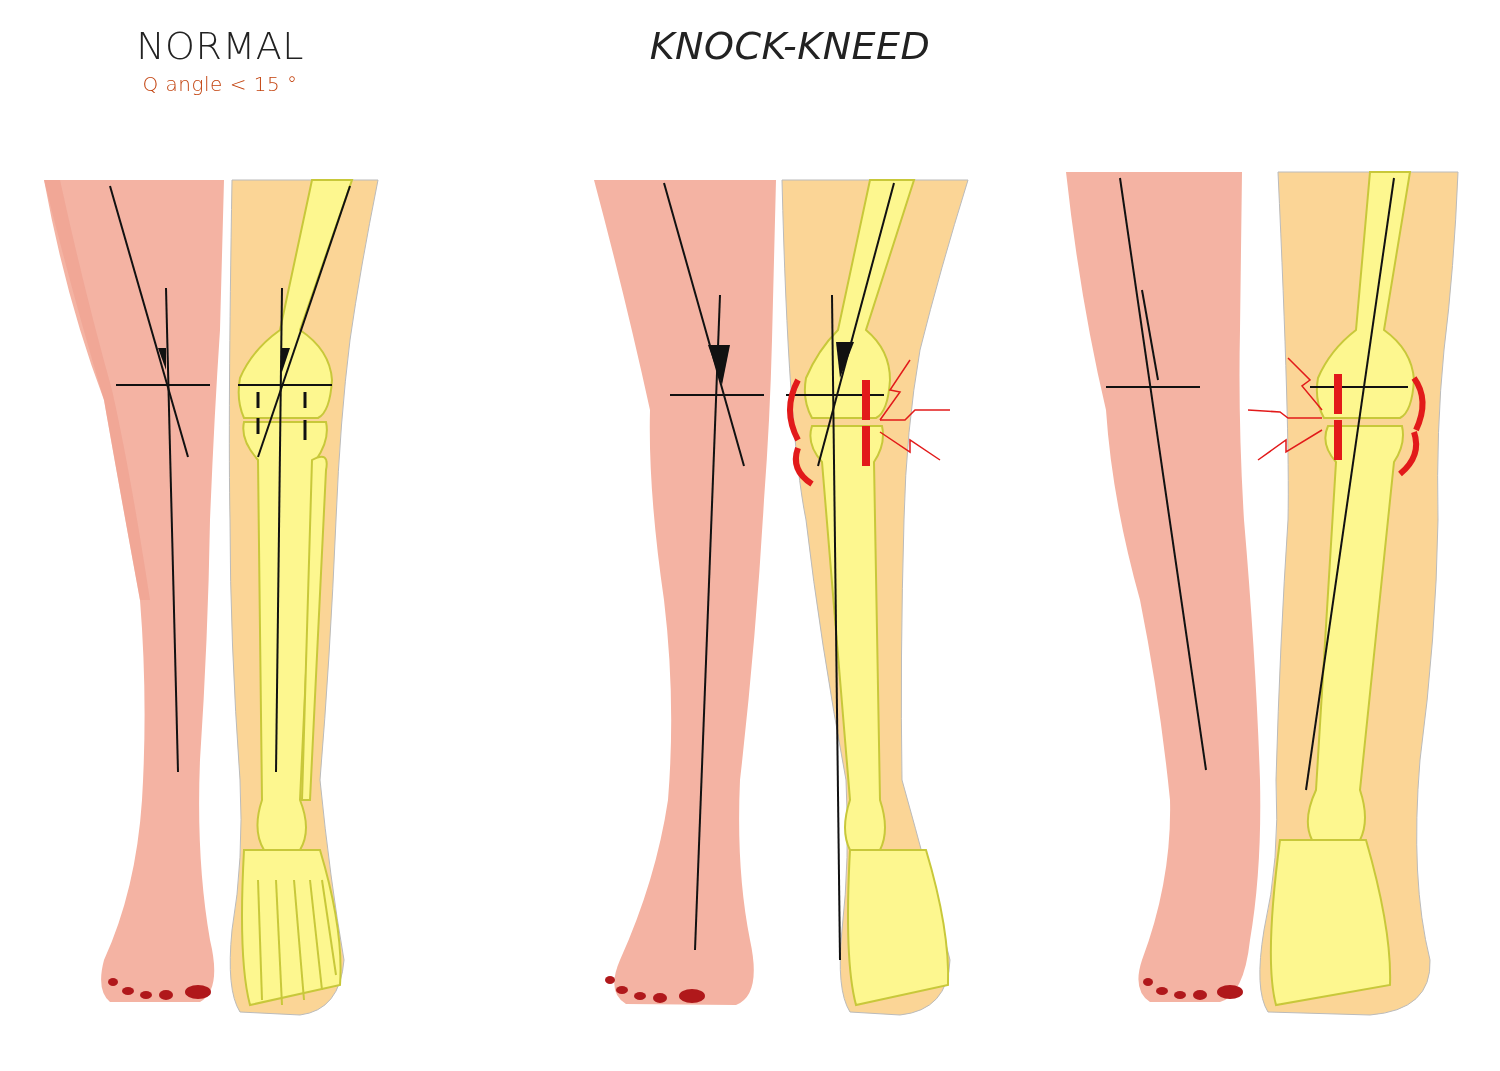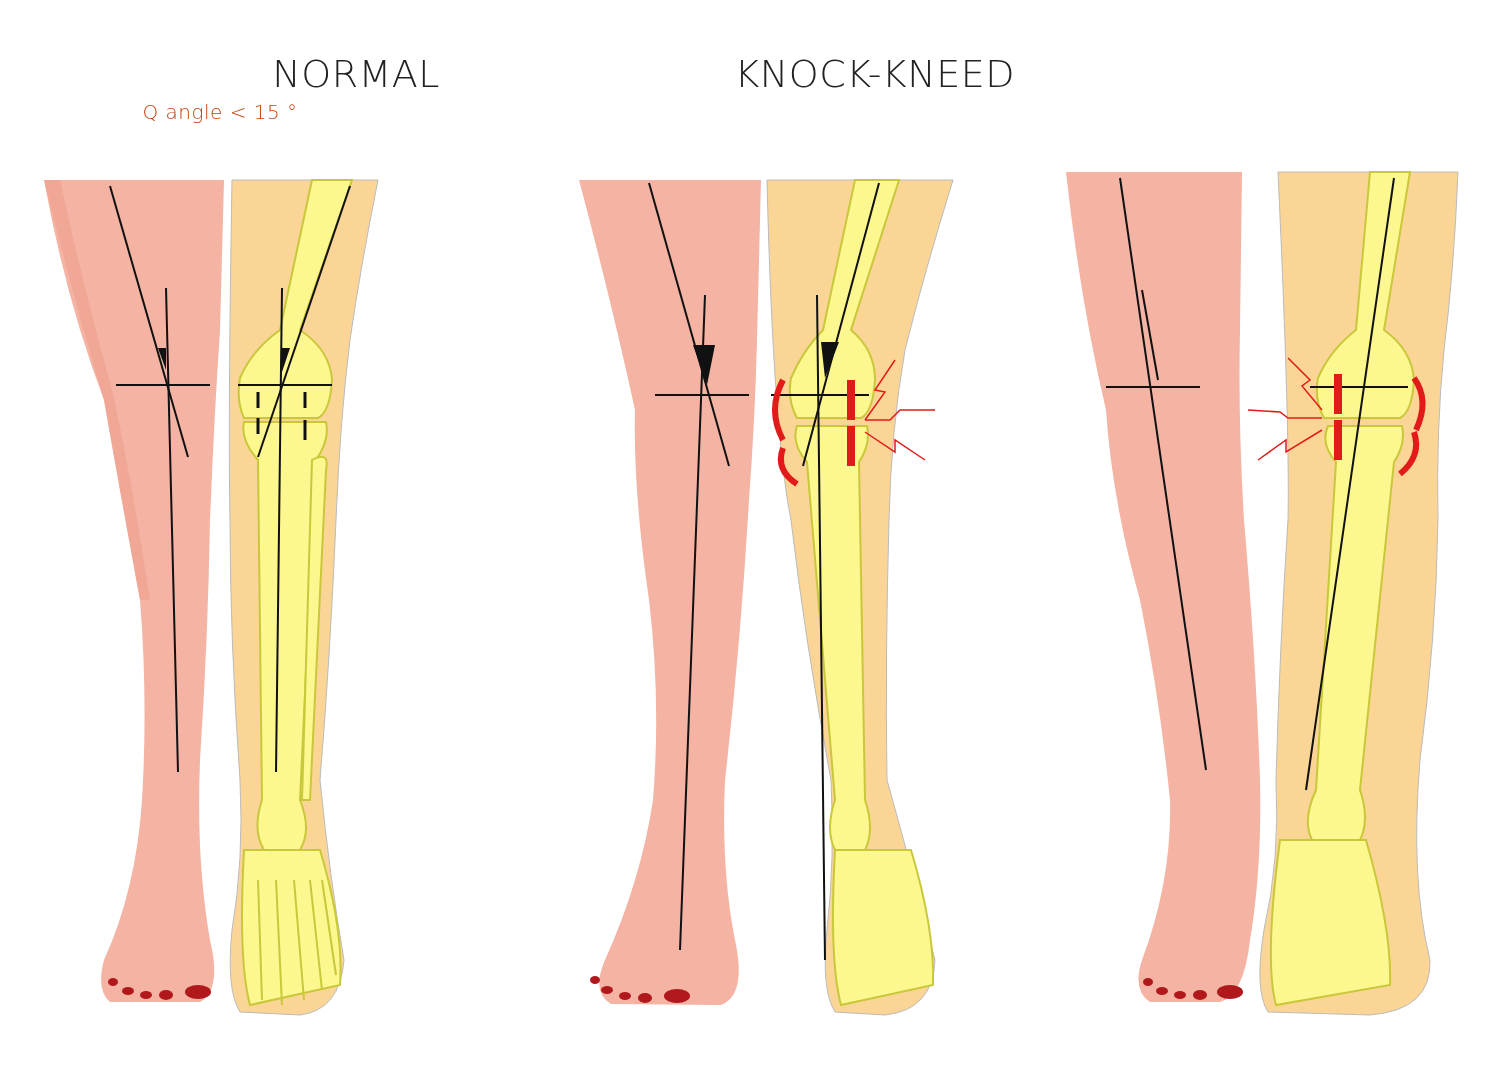--- a/index.html
+++ b/index.html
@@ -1,21 +1,21 @@
 <!DOCTYPE html>
 <html><head>
 <meta charset="utf-8">
 <style>
   html, body { margin: 0; padding: 0; background: #ffffff; }
   body { width: 1500px; height: 1071px; position: relative; overflow: hidden;
          font-family: "DejaVu Sans", "Liberation Sans", sans-serif; }
   .panel { position: absolute; top: 0; height: 1071px; }
   .title { position: absolute; left: 0; right: 0; text-align: center; color: #222;
            font-weight: 300; letter-spacing: 0.5px; }
-  .title .name { display: block; font-size: 38px; line-height: 44px; margin-top: 52px; text-align: right; }
+  .title .name { display: block; font-size: 38px; line-height: 44px; margin-top: 24px; }
   .title .sub  { display: block; font-size: 20px; line-height: 32px; color: #c2410c; }
   svg.art { position: absolute; left: 0; top: 0; }
 </style>
 </head>
 <body>
 
 <div class="panel" style="left:0;width:440px;">
   <div class="title">
     <span class="name">NORMAL</span>
     <span class="sub">Q angle &lt; 15 °</span>
@@ -61,21 +61,21 @@
     <polygon points="282,348 290,348 282,372" fill="#111"></polygon>
     <g stroke="#111" stroke-width="3">
       <line x1="258" y1="392" x2="258" y2="408"></line>
         <line x1="258" y1="418" x2="258" y2="434"></line>
       <line x1="305" y1="392" x2="305" y2="408"></line>
         <line x1="305" y1="420" x2="305" y2="440"></line>
     </g>
   </svg>
 </div>
 
-<div class="panel" style="left:535px;width:480px;">
+<div class="panel" style="left:550px;width:480px;font-style:italic;">
   <div class="title" style="left:0;right:0;">
     <span class="name">KNOCK-KNEED</span>
   </div>
   <svg class="art" width="480" height="1071">
     <g>
       <path d="M44,180 L226,180 L222,340 Q220,420 214,500 Q206,640 190,780 Q186,870 200,940 Q212,995 186,1005 L76,1004 Q56,992 70,960 Q106,880 118,800 Q126,700 114,600 Q98,490 100,410 Q76,300 44,180 Z" fill="#f4b3a3"></path>
       <g fill="#b0181b">
           <ellipse cx="142" cy="996" rx="13" ry="7"></ellipse>
           <ellipse cx="110" cy="998" rx="7" ry="5"></ellipse>
           <ellipse cx="90" cy="996" rx="6" ry="4"></ellipse>

